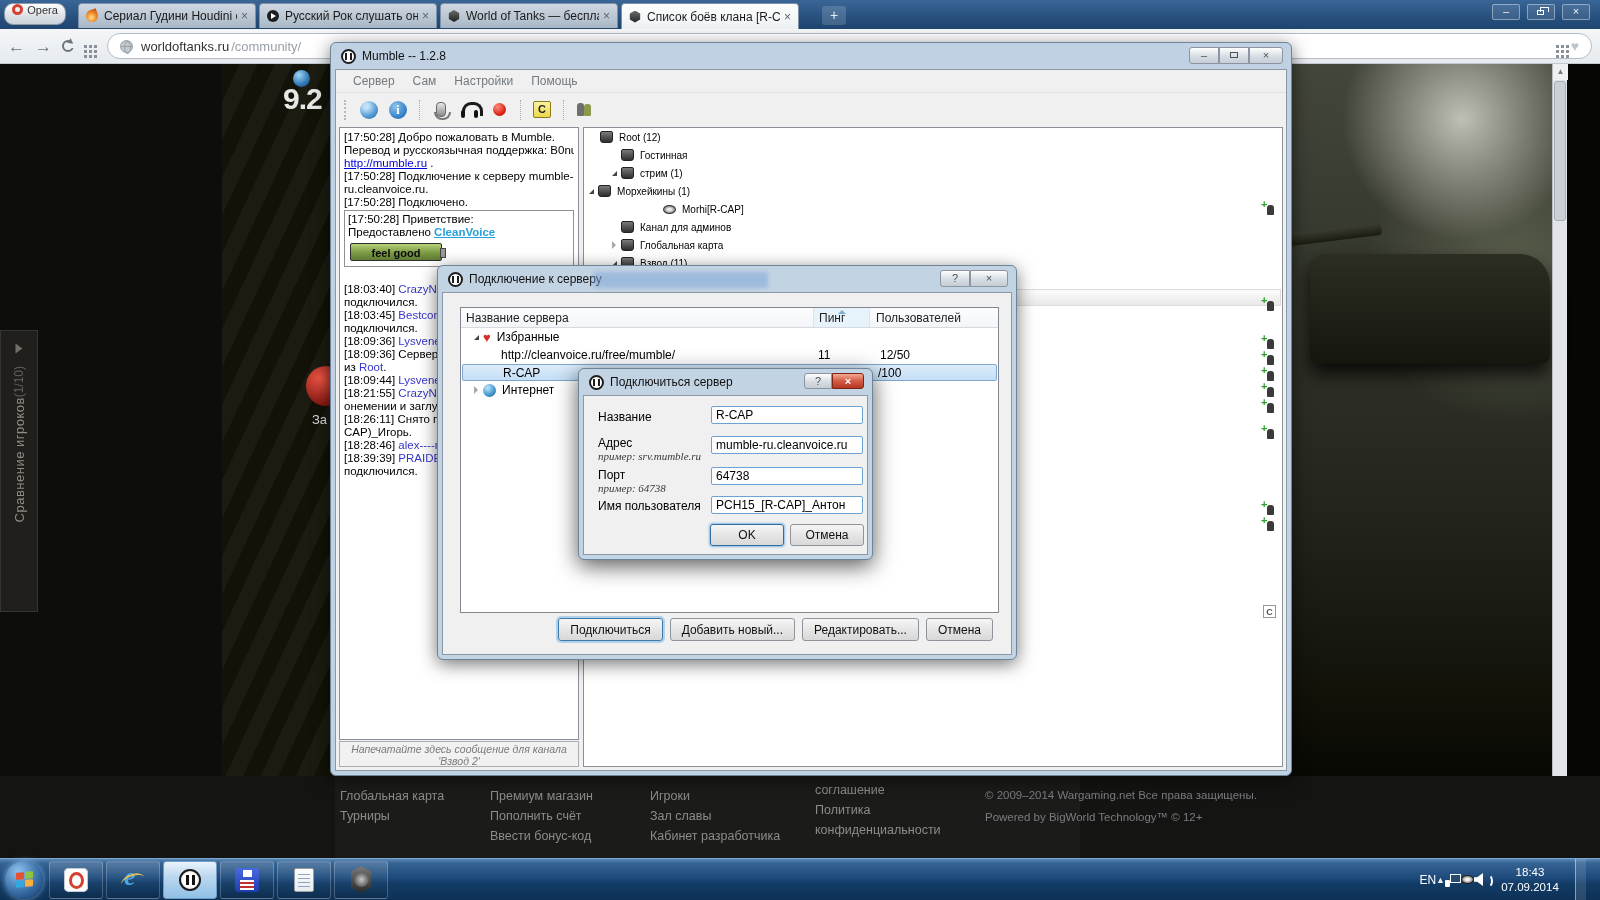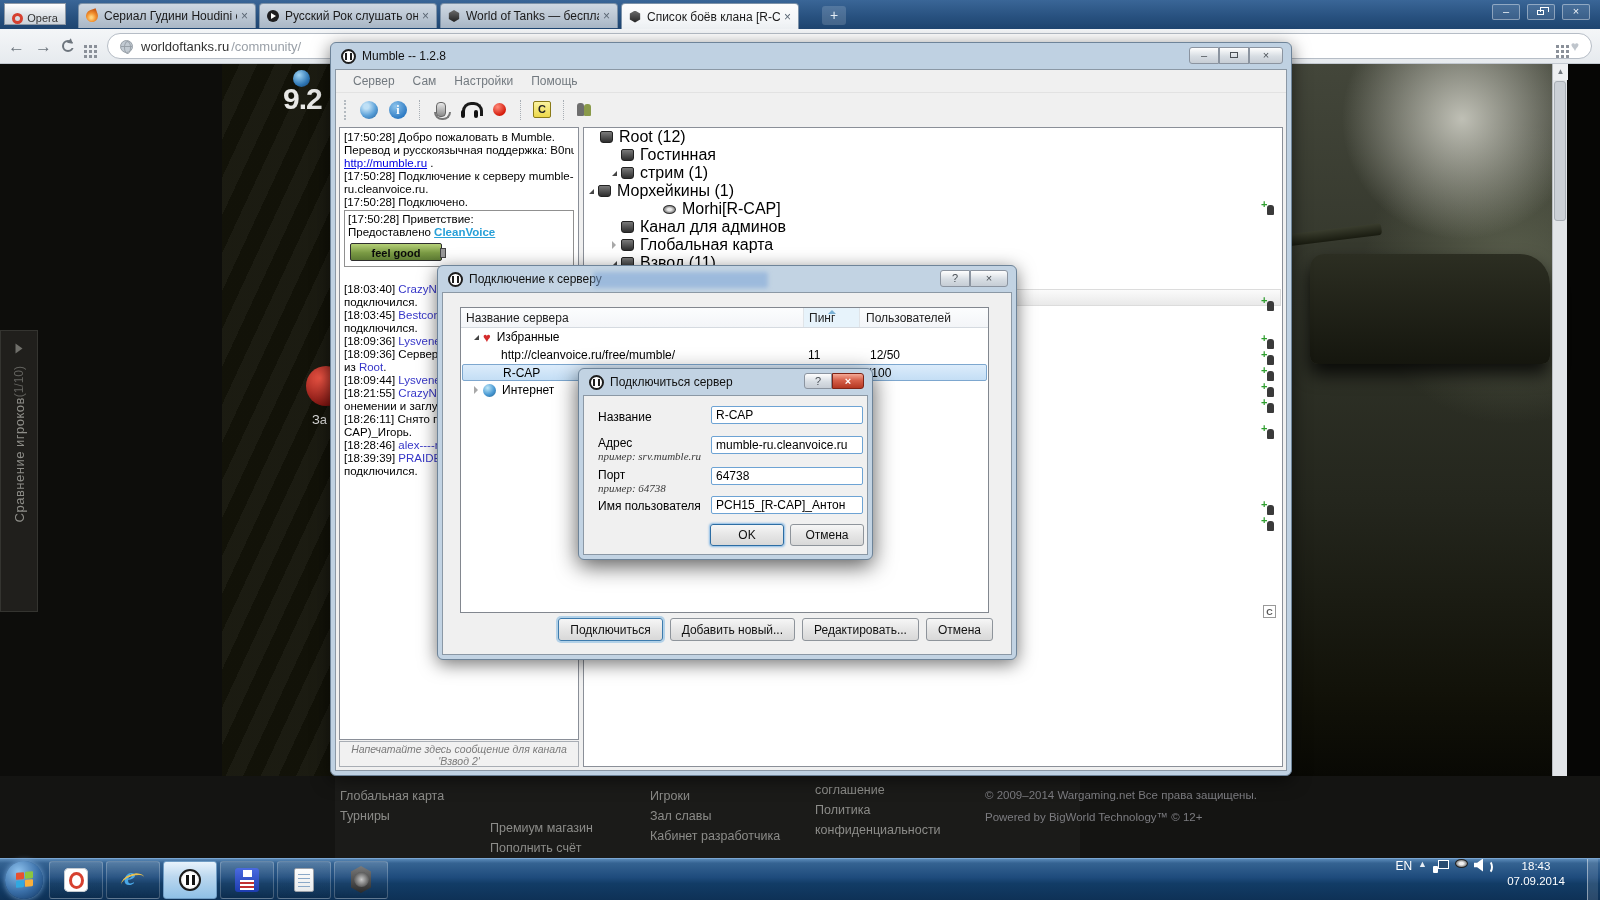--- a/index.html
+++ b/index.html
@@ -1,21 +1,21 @@
 <!DOCTYPE html>
 <html><head>
 <meta charset="utf-8">
 <style>
   html,body{margin:0;padding:0;background:#000;font-family:"Liberation Sans",sans-serif;}
   #screen{position:relative;width:1600px;height:900px;overflow:hidden;background:#000;}
   [data-interactable]{box-sizing:border-box;}
   
   #browser{position:absolute;left:0;top:0;width:1600px;height:858px;}
   #tabbar{position:absolute;left:0;top:0;right:0;height:29px;background:linear-gradient(#3a6697,#27507e 60%,#1f4570);}
-  #opera-btn{position:absolute;left:4px;top:3px;height:22px;width:62px;background:linear-gradient(#ffffff,#dde2e7 55%,#ccd3da);border:1px solid #8e99a6;border-radius:0;display:flex;align-items:flex-end;justify-content:center;gap:4px;font-size:11px;color:#333;}
+  #opera-btn{position:absolute;left:4px;top:3px;height:22px;width:62px;background:linear-gradient(#ffffff,#dde2e7 55%,#ccd3da);border:1px solid #8e99a6;border-radius:9px;display:flex;align-items:flex-start;justify-content:center;gap:4px;font-size:11px;color:#333;}
   .o-ring{width:11px;height:11px;border:3px solid #d6402f;border-radius:50%;}
   #tabs{position:absolute;left:78px;top:2px;display:flex;gap:3px;}
   .tab{width:178px;height:25px;margin-top:1px;border:1px solid #7d92a8;border-bottom:none;border-radius:4px 4px 0 0;background:linear-gradient(#cfd8e2,#a9b7c6);display:flex;align-items:center;padding:0 7px;font-size:12px;color:#1a1a1a;}
   .tab.active{background:linear-gradient(#fdfdfd,#eef1f4);height:26px;}
   .fav{width:12px;height:12px;margin-right:6px;flex:0 0 auto;position:relative;}
   .fav-flame{background:radial-gradient(circle at 40% 60%,#ffd27a 10%,#f2902e 45%,#c85a14 85%);border-radius:50% 0 50% 50%;transform:rotate(-20deg);}
   .fav-play{background:#1d1d1f;border-radius:50%;}
   .fav-play::after{content:"";position:absolute;left:4px;top:3px;border-left:5px solid #fff;border-top:3px solid transparent;border-bottom:3px solid transparent;}
   .fav-wot{background:linear-gradient(#6a6a6a,#222);clip-path:polygon(50% 0,93% 25%,93% 75%,50% 100%,7% 75%,7% 25%);}
   .tab-title{flex:1;white-space:nowrap;overflow:hidden;}
@@ -54,21 +54,21 @@
   .pz-right{position:absolute;left:1292px;top:0;width:260px;height:100%;background:radial-gradient(circle at 170px 55px,rgba(205,205,195,.9),rgba(205,205,195,0) 120px),radial-gradient(circle at 220px 210px,rgba(122,128,104,.55),rgba(122,128,104,0) 150px),linear-gradient(180deg,#43463a 0%,#32352a 30%,#24261d 55%,#111108 80%,#000 100%);}
   .tankhull{position:absolute;left:18px;top:190px;width:240px;height:110px;background:linear-gradient(#2c2e22,#15160e);border-radius:14px 30px 8px 8px;box-shadow:0 10px 18px rgba(0,0,0,.8);}
   .tankbarrel{position:absolute;left:-60px;top:168px;width:150px;height:12px;background:linear-gradient(#3a3d2e,#191b10);transform:rotate(-7deg);border-radius:4px;}
   #pscroll{position:absolute;left:1552px;top:0;width:15px;height:100%;background:#e2e5e8;border-left:1px solid #b8bcc0;}
   .ps-arr{position:absolute;left:0;width:15px;height:16px;background:#eef0f2;color:#70767c;font-size:8px;text-align:center;line-height:16px;}
   .ps-thumb{position:absolute;left:1px;top:17px;width:12px;height:140px;background:#cbd0d6;border:1px solid #a8aeb5;border-radius:3px;}
   .pz-bottom{position:absolute;left:0;top:712px;right:0;bottom:0;background:#141412;}
   .pz-bottom .fz-mid{position:absolute;left:335px;top:0;width:745px;height:100%;background:#1b1b19;}
   #footer-cols{position:absolute;left:340px;top:10px;display:flex;}
   .fcol{line-height:20px;}
-  .fcol1{width:150px;} .fcol2{width:160px;margin-top:32px;} .fcol3{width:165px;} .fcol4{width:140px;margin-top:-6px;}
+  .fcol1{width:150px;} .fcol2{width:160px;} .fcol3{width:165px;} .fcol4{width:140px;margin-top:-6px;}
   .flink{font-size:12.5px;color:#8c8c89;}
   #copyr{position:absolute;left:985px;top:8px;width:340px;font-size:11.5px;color:#7c7c80;line-height:22px;}
   
   .aero{position:absolute;background:#bfd1e2;border:1px solid #6e8499;border-radius:6px;box-shadow:0 4px 18px rgba(0,0,0,.55);}
   .atitle{height:26px;display:flex;align-items:center;gap:6px;padding-left:10px;font-size:12px;color:#111;position:relative;}
   .mico{width:15px;height:15px;border-radius:50%;background:#fff;border:2px solid #1d1d1d;position:relative;flex:0 0 auto;}
   .mico::before{content:"";position:absolute;left:2px;top:2px;width:2px;height:7px;background:#1d1d1d;box-shadow:5px 0 0 #1d1d1d;}
   .abody{position:absolute;left:4px;right:4px;top:26px;bottom:4px;background:#f0f0f0;border:1px solid #8b98a5;}
   .ctl-group{position:absolute;right:8px;top:4px;display:flex;}
   .ctl{width:30px;height:17px;background:linear-gradient(#fefefe,#d7dde3 55%,#c6cdd5);border:1px solid #8b94a0;color:#4a5056;font-size:11px;line-height:15px;text-align:center;position:relative;}
@@ -99,36 +99,36 @@
   .seg{display:inline;}
   .seg-name{color:#3636c8;}
   .seg-link{color:#0000e0;text-decoration:underline;}
   .log-gap{height:14px;}
   #greetbox{border:1px solid #909090;margin:1px 0 2px 0;padding:2px 3px;}
   .cv-link{color:#28a0d8;font-weight:bold;text-decoration:underline;display:inline;margin-top:25px;}
   .battery{position:relative;width:92px;height:18px;margin:4px 0 3px 2px;background:linear-gradient(#b5d078,#7a9a44 55%,#5e7c34);border:1px solid #2e2e2e;border-radius:2px;font-weight:bold;font-size:11px;line-height:18px;color:#0a0a0a;text-align:center;}
   .battery::after{content:"";position:absolute;right:-5px;top:4px;width:4px;height:8px;background:#999;border:1px solid #444;}
   #inputbox{position:absolute;left:3px;bottom:3px;width:240px;height:26px;background:#f1f1f1;border:1px solid #a8adb4;text-align:center;font-style:italic;color:#7a7a7a;font-size:10.5px;line-height:12px;padding-top:1px;}
   #treepane{position:absolute;left:247px;top:57px;right:3px;bottom:3px;background:#fff;border:1px solid #8a8f98;overflow:hidden;}
-  .trow{height:18px;display:flex;align-items:center;font-size:16px;color:#000;}
+  .trow{height:18px;display:flex;align-items:center;font-size:10px;color:#000;}
   .arr{width:14px;height:10px;display:flex;align-items:center;justify-content:center;flex:0 0 auto;}
   .arr-exp::after{content:"";width:0;height:0;border-left:5px solid transparent;border-bottom:5px solid #444;}
   .arr-col::after{content:"";width:0;height:0;border-top:4px solid transparent;border-bottom:4px solid transparent;border-left:4px solid #a8a8a8;}
   .ic-channel{width:13px;height:12px;background:linear-gradient(#7a7a7a,#2e2e2e);border:1px solid #222;border-radius:2px 2px 3px 3px;margin-right:6px;flex:0 0 auto;}
   .ic-usertalk{width:13px;height:9px;border-radius:50%;background:radial-gradient(#e8e8e8 25%,#9a9a9a 60%,#555);border:1px solid #333;margin-right:6px;flex:0 0 auto;}
   .selband{position:absolute;left:1px;right:1px;top:161px;height:17px;background:linear-gradient(#fbfbfb,#e9e9e9);border:1px solid #dcdcdc;}
   .ic-adduser{position:absolute;right:6px;width:13px;height:13px;}
   .ic-adduser::before{content:"";position:absolute;left:4px;top:2px;width:7px;height:10px;background:#3a3a3a;border-radius:3px 3px 1px 1px;}
   .ic-adduser::after{content:"+";position:absolute;left:-2px;top:-4px;color:#2e9e2e;font:bold 11px/11px "Liberation Sans",sans-serif;}
   .ic-cbox{position:absolute;right:6px;width:13px;height:13px;background:#fff;border:1px solid #999;}
   .ic-cbox::after{content:"C";display:block;color:#555;font:bold 9px/12px "Liberation Sans",sans-serif;text-align:center;}
   
   #connect{left:437px;top:265px;width:580px;height:395px;z-index:20;background:#c2d3e3;}
   .blurpill{position:absolute;left:155px;top:6px;width:175px;height:16px;background:rgba(125,165,215,.55);border-radius:2px;filter:blur(2px);}
-  #servertable{position:absolute;left:17px;top:14px;right:22px;height:306px;background:#fff;border:1px solid #82878f;display:flex;flex-direction:column;}
+  #servertable{position:absolute;left:17px;top:14px;right:12px;height:306px;background:#fff;border:1px solid #82878f;display:flex;flex-direction:column;}
   #sthead{height:20px;display:flex;border-bottom:1px solid #d5dae0;background:linear-gradient(#fcfdfe,#f3f5f8);font-size:12px;color:#222;}
   .h-name{flex:1;padding-left:5px;line-height:20px;border-right:1px solid #e0e4e8;}
   .h-ping{width:56px;line-height:20px;padding-left:5px;border-right:1px solid #e0e4e8;background:#e7f3fb;position:relative;}
   .sortarr{position:absolute;left:24px;top:2px;width:0;height:0;border-left:4px solid transparent;border-right:4px solid transparent;border-bottom:4px solid #7ab0d4;}
   .h-users{width:128px;line-height:20px;padding-left:6px;}
   .srow{height:18px;display:flex;align-items:center;font-size:12px;color:#000;}
   .srow.sel{background:linear-gradient(#dcecfb,#c4def5);border:1px solid #7da7cf;border-radius:2px;margin:0 1px;height:17px;}
   .c-name{flex:1;display:flex;align-items:center;overflow:hidden;white-space:nowrap;}
   .c-name.indent{padding-left:40px;}
   .c-name.group{padding-left:8px;}
@@ -165,21 +165,21 @@
   .tbi-internet-explorer::after{content:"";position:absolute;left:1px;top:7px;width:24px;height:12px;border-top:2px solid #e8c050;border-radius:50%;transform:rotate(-18deg);}
   .tbi-mumble{width:22px;height:22px;background:radial-gradient(#fff 50%,#d8d8d8);border:2px solid #1a1a1a;border-radius:50%;}
   .tbi-mumble::after{content:"";position:absolute;left:5px;top:4px;width:3px;height:10px;background:#111;box-shadow:6px 0 0 #111;}
   .tbi-floppy{width:24px;height:24px;background:linear-gradient(#4a6ae0,#1c3cb0);border-radius:3px;}
   .tbi-floppy::before{content:"";position:absolute;left:5px;top:12px;width:14px;height:10px;background:repeating-linear-gradient(180deg,#fff 0 2px,#c03030 2px 4px);}
   .tbi-floppy::after{content:"";position:absolute;left:8px;top:2px;width:9px;height:7px;background:#fff;}
   .tbi-notepad{width:20px;height:24px;background:linear-gradient(#fdfdfd,#e8eaec);border:1px solid #9aa0a8;border-radius:2px;}
   .tbi-notepad::after{content:"";position:absolute;left:3px;top:5px;width:12px;height:13px;background:repeating-linear-gradient(180deg,#8aa8c8 0 1px,transparent 1px 4px);}
   .tbi-world-of-tanks{width:25px;height:27px;background:linear-gradient(#7a7a7a,#2a2a2a);clip-path:polygon(50% 0,90% 20%,90% 80%,50% 100%,10% 80%,10% 20%);}
   .tbi-world-of-tanks::after{content:"";position:absolute;left:5px;top:6px;width:15px;height:15px;border-radius:50%;background:radial-gradient(#c8c8c8,#555 75%);}
-  #tray{margin-left:auto;display:flex;gap:6px;padding-right:2px;}
+  #tray{margin-left:auto;display:flex;align-items:center;gap:0;padding-right:14px;}
   #tr-lang{color:#fff;font-size:12px;}
   #tr-up{color:#e8eef4;font-size:9px;}
   .tr-net{width:16px;height:14px;position:relative;}
   .tr-net::before{content:"";position:absolute;right:0;top:1px;width:9px;height:7px;border:1px solid #fff;background:#284b70;}
   .tr-net::after{content:"";position:absolute;left:0;bottom:0;width:5px;height:7px;background:#fff;border-radius:1px;}
   .tr-mumble{width:13px;height:9px;border-radius:50%;background:radial-gradient(#f0f0f0 25%,#909090 65%,#404040);border:1px solid #222;}
   .tr-spk{width:17px;height:13px;position:relative;}
   .tr-spk::before{content:"";position:absolute;left:0;top:0;width:9px;height:13px;background:#fff;clip-path:polygon(0 32%,35% 32%,100% 0,100% 100%,35% 68%,0 68%);}
   .tr-spk::after{content:"";position:absolute;left:9px;top:1px;width:6px;height:10px;border:2px solid transparent;border-right-color:#fff;border-radius:50%;}
   #tr-clock{width:78px;text-align:center;color:#fff;font-size:11.5px;line-height:15px;}

